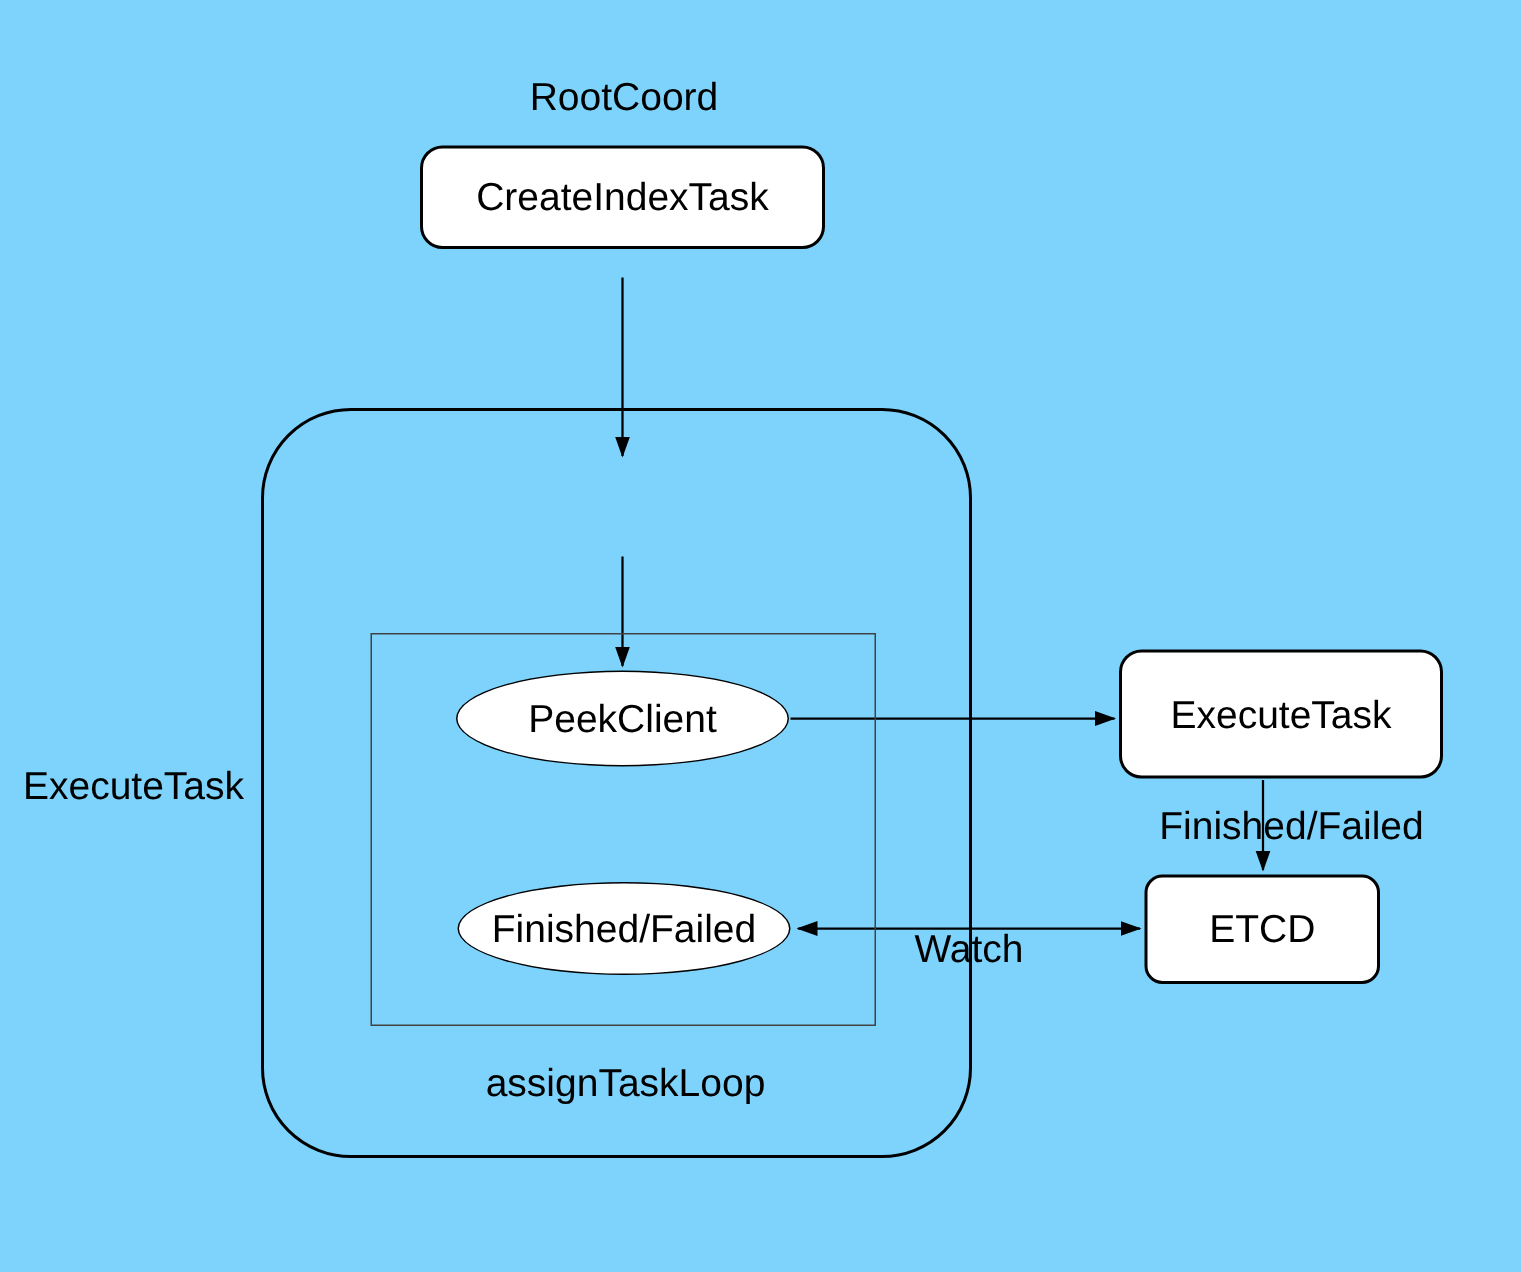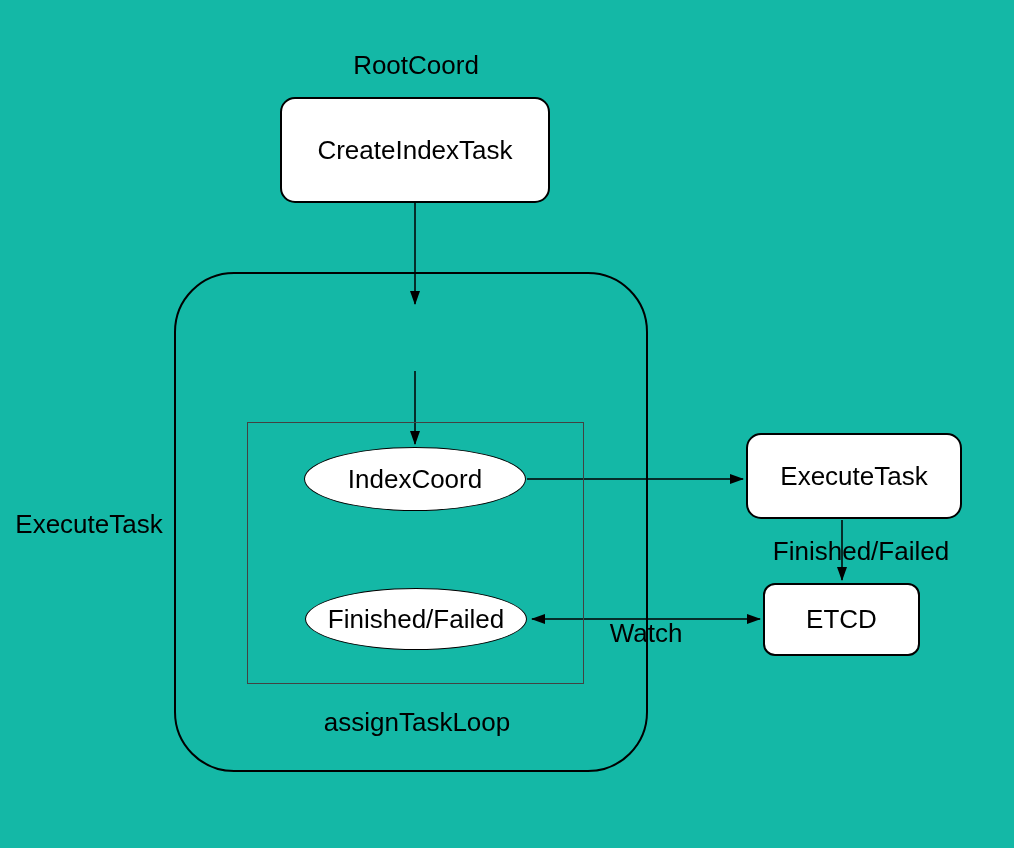--- a/index.html
+++ b/index.html
@@ -4,21 +4,21 @@
 <style>
   html, body {
     margin: 0;
     padding: 0;
     background: #ffffff;
   }
   .canvas {
     position: relative;
     width: 1014px;
     height: 848px;
-    background: #14b8a6;
+    background: #7dd3fc;
     font-family: "Liberation Sans", "DejaVu Sans", sans-serif;
     color: #000000;
     font-size: 26px;
     overflow: hidden;
   }
   .edges-layer {
     position: absolute;
     left: 0; top: 0;
     width: 1014px; height: 848px;
   }
@@ -60,21 +60,21 @@
     border: 1.5px solid #424242;
     box-sizing: border-box;
     background: transparent;
   }
   .diagram-label {
     position: absolute;
     transform: translate(-50%, -50%);
     white-space: nowrap;
   }
   
-  #create-index-task { left: 280px; top: 97px;  width: 270px; height: 106px; }
+  #create-index-task { left: 280px; top: 97px;  width: 270px; height: 69px; }
   #execute-task      { left: 746px; top: 433px; width: 216px; height: 86px; }
   #etcd              { left: 763px; top: 583px; width: 157px; height: 73px; border-radius: 12px; }
   #unissued          { left: 305px; top: 308px; width: 222px; height: 62px; }
   #in-progress       { left: 304px; top: 447px; width: 222px; height: 64px; }
   #finished-failed   { left: 305px; top: 588px; width: 222px; height: 62px; }
   
   #label-root-coord      { left: 416px; top: 65px;  }
   #label-index-node      { left: 848px; top: 410px; }
   #label-index-coord     { left: 89px;  top: 524px; }
   #label-assign-task-loop{ left: 417px; top: 722px; }
@@ -113,19 +113,19 @@
     <span>CreateIndexTask</span>
   </div>
   <div class="node-box" id="execute-task">
     <span>ExecuteTask</span>
   </div>
   <div class="node-box" id="etcd">
     <span>ETCD</span>
   </div>
 
   <div class="ellipse" id="in-progress">
-    <span>IndexCoord</span>
+    <span>PeekClient</span>
   </div>
   <div class="ellipse" id="finished-failed">
     <span>Finished/Failed</span>
   </div>
 
 </div>
 
 </body></html>

